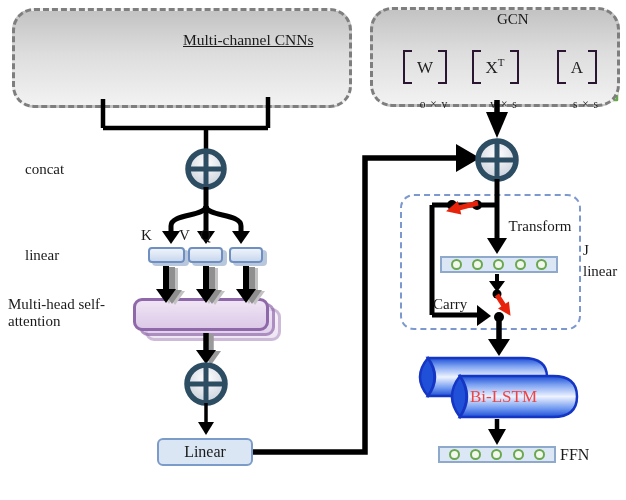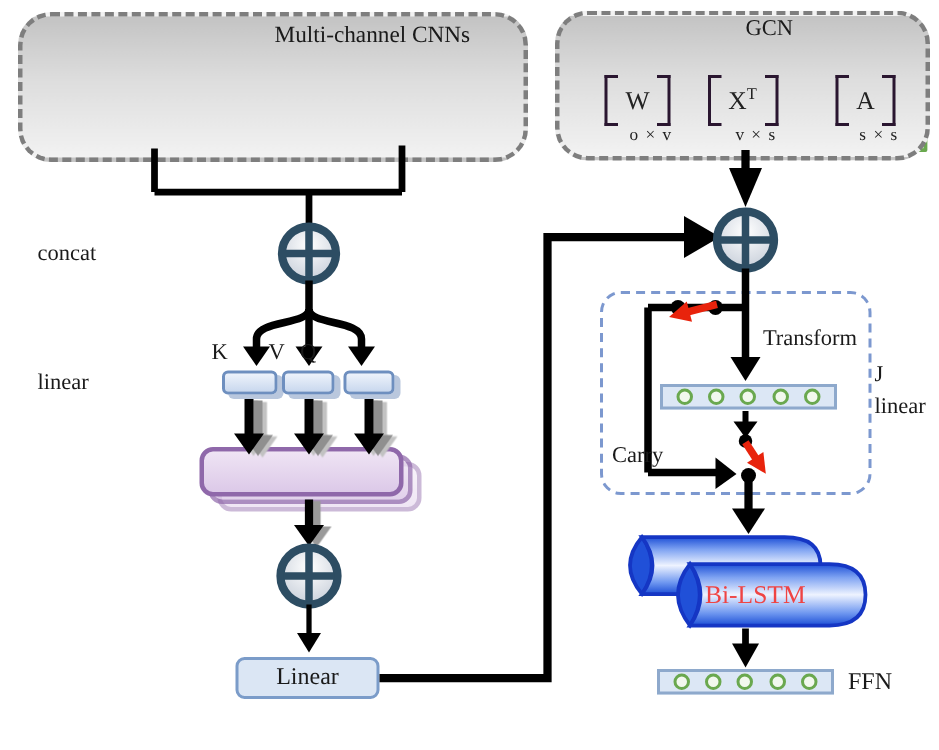--- a/index.html
+++ b/index.html
@@ -15,21 +15,21 @@
            background:linear-gradient(180deg,#c3c3c3 0%,#dddddd 45%,#f2f2f2 100%);}
   .boxtitle{font-size:15.5px;text-align:left;white-space:nowrap;}
 
   .matrix{z-index:2;display:flex;flex-direction:column;align-items:center;}
   .mrow{display:flex;align-items:center;}
   .br{display:inline-block;width:7px;height:30px;}
   .br-l{border-left:2.5px solid #2a1630;border-top:2.5px solid #2a1630;border-bottom:2.5px solid #2a1630;}
   .br-r{border-right:2.5px solid #2a1630;border-top:2.5px solid #2a1630;border-bottom:2.5px solid #2a1630;}
   .msym{font-size:17px;padding:0 5px;color:#222;}
   .msym sup{font-size:11px;}
-  .mdims{font-size:11.5px;margin-left:18px;margin-top:0;letter-spacing:1px;color:#222;white-space:nowrap;}
+  .mdims{font-size:11.5px;margin-left:18px;margin-top:14px;letter-spacing:1px;color:#222;white-space:nowrap;}
 
   .lbl{font-size:15px;text-align:left;white-space:nowrap;}
   .kvq{width:37px;height:16px;border:2px solid #6e8fbf;border-radius:4px;
        background:linear-gradient(180deg,#eef3fb 0%,#c9d8ee 100%);
        box-shadow:4px 3px 0 #b9c7dd;}
   .mha-layer{position:absolute;width:136px;height:33px;border:3px solid #8f68aa;border-radius:9px;
        background:linear-gradient(180deg,#efe4f4 0%,#dcc9e8 100%);box-sizing:border-box;}
   .linearbox{width:96px;height:28px;border:2.5px solid #7b9cc9;border-radius:6px;background:#dbe6f4;
        font-size:16px;text-align:center;line-height:24px;}
   .bluedash{border:2.5px dashed #7c98cf;border-radius:14px;}
@@ -63,21 +63,21 @@
       <polygon points="388,35 603,35 617,48 402,48" fill="#cfe5c2"></polygon>
       <polygon points="402,48 617,48 617,100 402,100" fill="#e7f2df"></polygon>
       <polygon points="388,35 402,48 402,100 388,87" fill="#c4ddb4"></polygon>
     </g>
   </svg>
 
   <div class="abs z2 graybox" style="left:12px;top:8px;width:340px;height:100px;"></div>
   <div class="abs z2 graybox" style="left:370px;top:7px;width:250px;height:100px;"></div>
   <div class="abs z2 bluedash" style="left:400px;top:194px;width:181px;height:136px;"></div>
 
-  <div class="abs z2 boxtitle" style="left:183px;top:15px;width:154px;">Multi-channel CNNs</div>
+  <div class="abs z2 boxtitle" style="left:183px;top:31px;width:154px;text-decoration:underline;">Multi-channel CNNs</div>
   <div class="abs z2 boxtitle" style="left:497px;top:11px;width:60px;font-size:15px;">GCN</div>
 
   <div class="abs matrix" style="left:402px;top:50px;width:46px;">
     <div class="mrow">
       <span class="br br-l"></span>
       <span class="msym"><span>W</span><sup></sup></span>
       <span class="br br-r"></span>
     </div>
     <div class="mdims">o × v</div>
   </div>
@@ -93,58 +93,62 @@
     <div class="mrow">
       <span class="br br-l"></span>
       <span class="msym"><span>A</span><sup></sup></span>
       <span class="br br-r"></span>
     </div>
     <div class="mdims">s × s</div>
   </div>
 
   <div class="abs z2 lbl" style="left:25px;top:161px;width:72px;">concat</div>
   <div class="abs z2 lbl" style="left:25px;top:247px;width:72px;">linear</div>
+  <div class="abs z2 lbl" style="left:8px;top:296px;width:128px;line-height:17px;">
+    <span>Multi-head self-</span><br>
+    <span>attention</span>
+  </div>
 
   <div class="abs z4 lbl" style="left:141px;top:227px;width:16px;">K</div>
   <div class="abs z4 lbl" style="left:179px;top:227px;width:16px;">V</div>
   <div class="abs z4 lbl" style="left:200px;top:227px;width:18px;">Q</div>
   <div class="abs z2 kvq" style="left:148px;top:247px;"></div>
   <div class="abs z2 kvq" style="left:188px;top:247px;width:35px;"></div>
   <div class="abs z2 kvq" style="left:229px;top:247px;width:34px;"></div>
 
   <div class="abs z2" style="left:133px;top:298px;width:150px;height:46px;">
     <div class="mha-layer" style="left:12px;top:10px;opacity:.45;"></div>
     <div class="mha-layer" style="left:6px;top:5px;opacity:.7;"></div>
     <div class="mha-layer" style="left:0;top:0;"></div>
   </div>
 
   <div class="abs z2 linearbox" style="left:157px;top:438px;">Linear</div>
 
   <div class="abs z4 lbl" style="left:505px;top:218px;width:70px;text-align:center;">Transform</div>
-  <div class="abs z4 lbl" style="left:408px;top:296px;width:46px;text-align:left;">Carry</div>
+  <div class="abs z4 lbl" style="left:433px;top:296px;width:46px;text-align:left;">Carry</div>
   <div class="abs z4 lbl" style="left:583px;top:240px;width:44px;line-height:21px;">
     <span>J</span><br>
     <span>linear</span>
   </div>
 
   <div class="abs z2 noderow" style="left:440px;top:256px;">
     <span class="gdot"></span>
     <span class="gdot"></span>
     <span class="gdot"></span>
     <span class="gdot"></span>
     <span class="gdot"></span>
   </div>
   <div class="abs z2 noderow" style="left:438px;top:446px;">
     <span class="gdot"></span>
     <span class="gdot"></span>
     <span class="gdot"></span>
     <span class="gdot"></span>
     <span class="gdot"></span>
   </div>
-  <div class="abs z4 lbl" style="left:560px;top:446px;width:40px;font-size:16px;text-align:center;">FFN</div>
+  <div class="abs z4 lbl" style="left:560px;top:446px;width:40px;font-size:16px;text-align:left;">FFN</div>
 
   <div class="abs z4 lbl" style="left:470px;top:387px;width:86px;font-size:17px;color:#ef4444;">Bi-LSTM</div>
 
   <svg id="svg-fg" width="626" height="500" viewBox="0 0 626 500">
     <defs>
       <radialGradient id="nodeFill" cx="50%" cy="35%" r="75%">
         <stop offset="0%" stop-color="#ffffff"></stop>
           <stop offset="100%" stop-color="#c2cad6"></stop>
       </radialGradient>
       <linearGradient id="blgrad" x1="0" y1="0" x2="0" y2="1">

